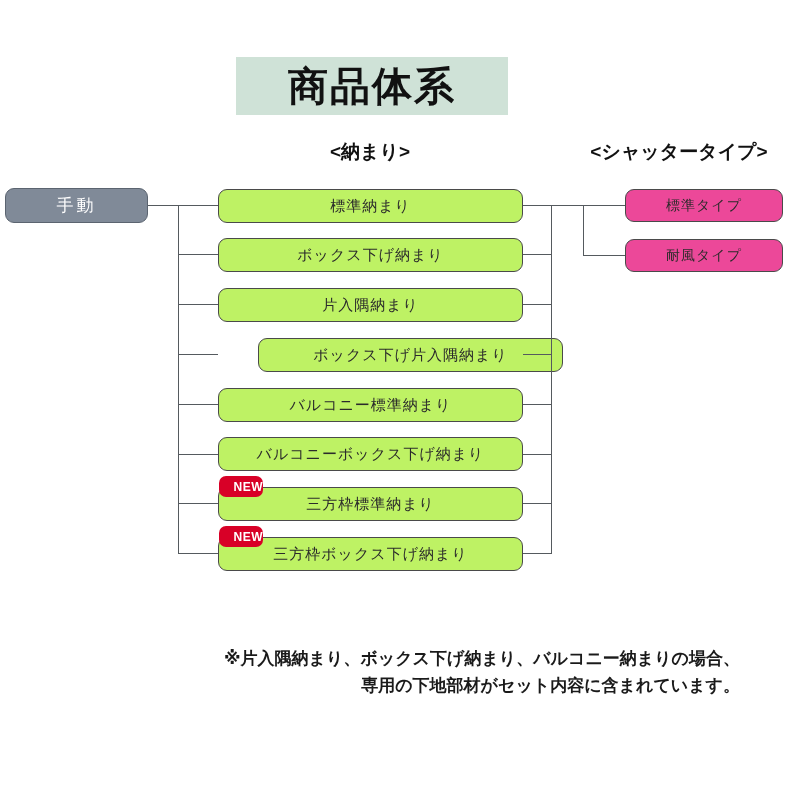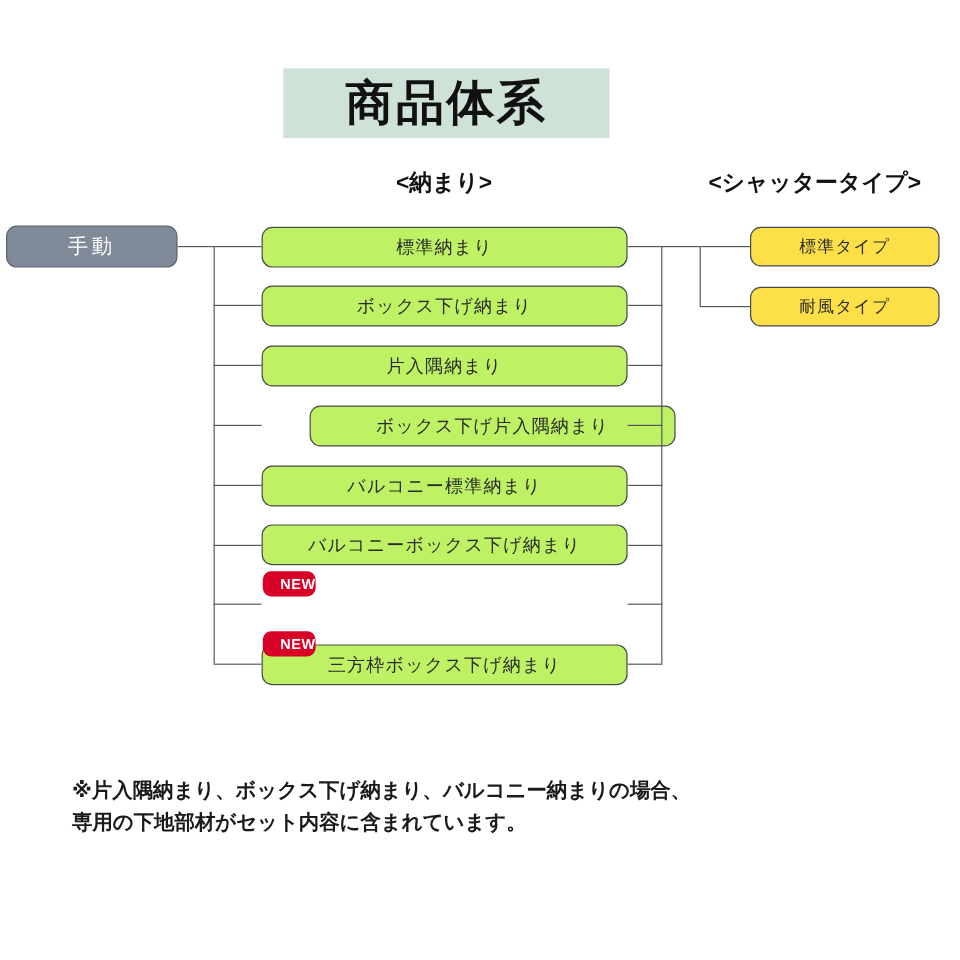--- a/index.html
+++ b/index.html
@@ -102,21 +102,21 @@
     letter-spacing: 1px;
     white-space: nowrap;
   }
 
   
   .type-box {
     position: absolute;
     left: 625px;
     width: 158px;
     height: 33px;
-    background: #fde047;
+    background: #ec4899;
     border: 1px solid #4a4a4a;
     border-radius: 9px;
     display: flex;
     align-items: center;
     justify-content: center;
     box-sizing: border-box;
   }
   .type-box .type-label {
     font-size: 14px;
     color: #2b2b2b;
@@ -151,21 +151,21 @@
   }
   .line.h { height: 1px; }
   .line.v { width: 1px; }
 
   
   .footnote {
     position: absolute;
     left: 60px;
     top: 645px;
     width: 680px;
-    text-align: left;
+    text-align: right;
     font-size: 17px;
     line-height: 1.6;
     color: #1a1a1a;
     font-weight: bold;
   }
   .footnote .fn-line { display: block; white-space: nowrap; }
 </style>
 </head>
 <body>
 
@@ -206,20 +206,23 @@
   </div>
   <div class="node-box" style="top:338px;margin-left:40px;">
     <span class="node-label">ボックス下げ片入隅納まり</span>
   </div>
   <div class="node-box" style="top:388px;">
     <span class="node-label">バルコニー標準納まり</span>
   </div>
   <div class="node-box" style="top:437px;">
     <span class="node-label">バルコニーボックス下げ納まり</span>
   </div>
+  <div class="node-box" style="top:487px;">
+    <span class="node-label">三方枠標準納まり</span>
+  </div>
   <div class="node-box" style="top:537px;">
     <span class="node-label">三方枠ボックス下げ納まり</span>
   </div>
 
   <div class="new-badge" style="top:476px;">
     <span class="badge-text">NEW</span>
   </div>
   <div class="new-badge" style="top:526px;">
     <span class="badge-text">NEW</span>
   </div>

